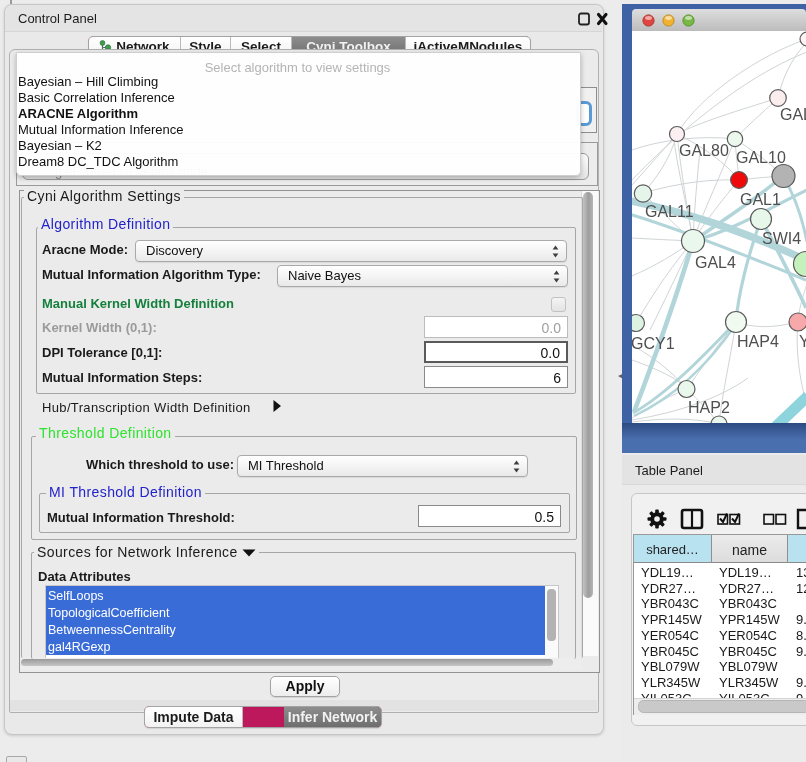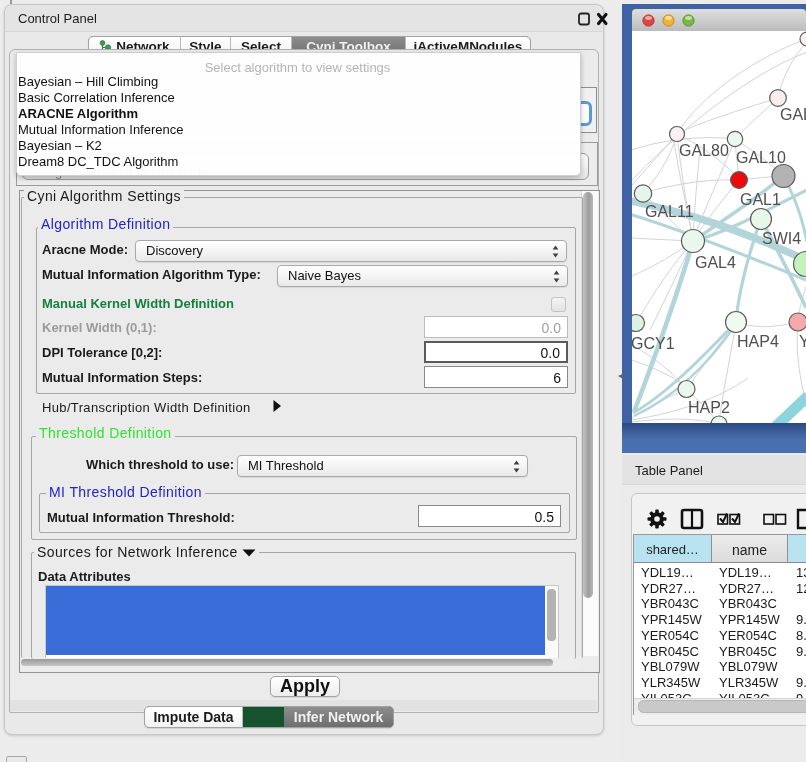--- a/index.html
+++ b/index.html
@@ -5,21 +5,21 @@
   html,body{margin:0;padding:0;}
   body{width:806px;height:762px;background:#ececec;font-family:"Liberation Sans",sans-serif;position:relative;overflow:hidden;}
   .abs{position:absolute;}
   .grp{position:absolute;border:1px solid #a6a6a6;border-radius:2px;}
   .grplbl{position:absolute;background:#ebebeb;padding:0 3px;font-size:13px;line-height:13px;letter-spacing:0.4px;}
   .lbl{position:absolute;font-size:13px;font-weight:bold;color:#1a1a1a;white-space:nowrap;}
   .combo{position:absolute;background:linear-gradient(180deg,#ffffff 0%,#f2f2f2 60%,#e9e9e9 100%);border:1px solid #a9a9a9;border-radius:4px;box-shadow:0 1px 1px rgba(0,0,0,0.08);}
   .combo .tx{position:absolute;left:10px;top:2px;font-size:13px;color:#111;}
   .inp{position:absolute;background:#fff;font-size:14px;color:#111;text-align:left;}
   .inp span{position:absolute;right:6px;top:3px;}
-  .seg{position:absolute;display:flex;background:#14532d;border:1px solid #a3a3a3;border-radius:5px;overflow:hidden;box-shadow:0 1px 1px rgba(0,0,0,0.1);}
+  .seg{position:absolute;display:flex;background:#be185d;border:1px solid #a3a3a3;border-radius:5px;overflow:hidden;box-shadow:0 1px 1px rgba(0,0,0,0.1);}
   .seg .sg{font-size:13.5px;font-weight:bold;color:#1b1b1b;display:flex;align-items:center;justify-content:center;border-right:1px solid #b9b9b9;background:linear-gradient(180deg,#ffffff,#f2f2f2);}
   .seg .sg:last-child{border-right:none;}
   .seg .sel{background:linear-gradient(180deg,#8d8d8d,#6e6e6e);color:#f2f2f2;}
   .seg2 .sg{font-size:14px;}
 </style>
 </head>
 <body>
 
 <div class="abs" style="left:4px;top:4px;width:598px;height:729px;background:#e9e9e9;border:1px solid #c6c6c6;border-radius:8px;box-shadow:0 1px 3px rgba(0,0,0,0.15);"></div>
 <div class="abs" style="left:10px;top:0;width:2px;height:4px;background:#9a9a9a;"></div>
@@ -78,21 +78,21 @@
   </div>
 
 <div class="lbl" style="left:42px;top:296px;color:#15803d;">Manual Kernel Width Definition</div>
 <div class="abs" style="left:551px;top:297px;width:13px;height:13px;background:linear-gradient(180deg,#f4f4f4,#e3e3e3);border:1px solid #c2c2c2;border-radius:3px;"></div>
 
 <div class="lbl" style="left:42px;top:320px;color:#9b9b9b;">Kernel Width (0,1):</div>
 <div class="inp" style="left:424px;top:316px;width:142px;height:20px;border:1px solid #bcbcbc;">
     <span style="color:#9f9f9f;">0.0</span>
   </div>
 
-<div class="lbl" style="left:42px;top:345px;">DPI Tolerance [0,2]:</div>
+<div class="lbl" style="left:42px;top:345px;">DPI Tolerance [0,1]:</div>
 <div class="inp" style="left:424px;top:341px;width:140px;height:18px;border:2px solid #5a5a5a;">
     <span style="top:2px;">0.0</span>
   </div>
 
 <div class="lbl" style="left:42px;top:370px;">Mutual Information Steps:</div>
 <div class="inp" style="left:424px;top:366px;width:142px;height:20px;border:1px solid #8a8a8a;">
     <span>6</span>
   </div>
 
 <div class="abs" style="left:42px;top:400px;font-size:13px;color:#1a1a1a;letter-spacing:0.35px;">Hub/Transcription Width Definition</div>
@@ -120,31 +120,32 @@
   </div>
 
 <div class="grp" style="left:31px;top:552px;width:543px;height:106px;border-bottom:none;"></div>
 <div class="grplbl" style="left:34px;top:546px;color:#1a1a1a;font-size:14px;">Sources for Network Inference <svg width="14" height="8" viewBox="0 0 14 8" style="display:inline-block;">
       <path d="M0.5 0.5 L13.5 0.5 L7 7.5 Z" fill="#111"></path>
     </svg></div>
 <div class="lbl" style="left:38px;top:569px;">Data Attributes</div>
 
 <div class="abs" style="left:45px;top:585px;width:512px;height:72px;background:#fff;border:1px solid #c8c8c8;border-bottom:none;overflow:hidden;">
   <div style="position:absolute;left:0;top:0;width:499px;height:69px;background:#3a6cd8;"></div>
+  <div style="position:absolute;left:2px;top:2px;font-size:12.5px;color:#fff;line-height:17px;">SelfLoops<br>TopologicalCoefficient<br>BetweennessCentrality<br>gal4RGexp</div>
   <div style="position:absolute;left:499px;top:0;width:13px;height:80px;background:#fafafa;"></div>
   <div style="position:absolute;left:501px;top:3px;width:9px;height:52px;background:#b3b3b3;border-radius:4px;"></div>
 </div>
 
 <div class="abs" style="left:10px;top:700px;width:587px;height:11px;background:#e2e2e2;"></div>
 
-<div class="abs" style="left:270px;top:676px;width:68px;height:19px;border:1px solid #a3a3a3;border-radius:5px;background:linear-gradient(180deg,#ffffff,#ededed);box-shadow:0 1px 1px rgba(0,0,0,0.1);text-align:center;font-size:18px;font-weight:bold;color:#111;line-height:19px;">Apply</div>
+<div class="abs" style="left:270px;top:676px;width:68px;height:19px;border:1px solid #a3a3a3;border-radius:5px;background:linear-gradient(180deg,#ffffff,#ededed);box-shadow:0 1px 1px rgba(0,0,0,0.1);text-align:center;font-size:14px;font-weight:bold;color:#111;line-height:19px;">Apply</div>
 
 <div class="seg seg2" style="left:144px;top:706px;height:20px;gap:41px;">
   <div class="sg" style="width:97px;">Impute Data</div>
-  <div class="sg sel" style="width:109px;">Infer Network</div>
+  <div class="sg sel" style="width:97px;">Infer Network</div>
 </div>
 
 <svg class="abs" style="left:616.5px;top:372px;" width="6" height="7" viewBox="0 0 6 7">
     <path d="M5.5 2 L1 4 L5.5 6.5 Z" fill="#5f5f5f"></path>
   </svg>
 
 <div class="abs" style="left:622px;top:4px;width:184px;height:449px;background:#3f62a5;"></div>
 <div class="abs" style="left:622px;top:423px;width:184px;height:30px;background:linear-gradient(180deg,#2c4a82,#4a6fae 55%,#4a70b0);"></div>
 <div class="abs" style="left:632px;top:9px;width:174px;height:22px;background:linear-gradient(180deg,#dedede,#bcbcbc);border-bottom:1px solid #8f8f8f;border-radius:4px 4px 0 0;"></div>
 <svg class="abs" style="left:640px;top:14px;" width="58" height="13" viewBox="0 0 58 13">

